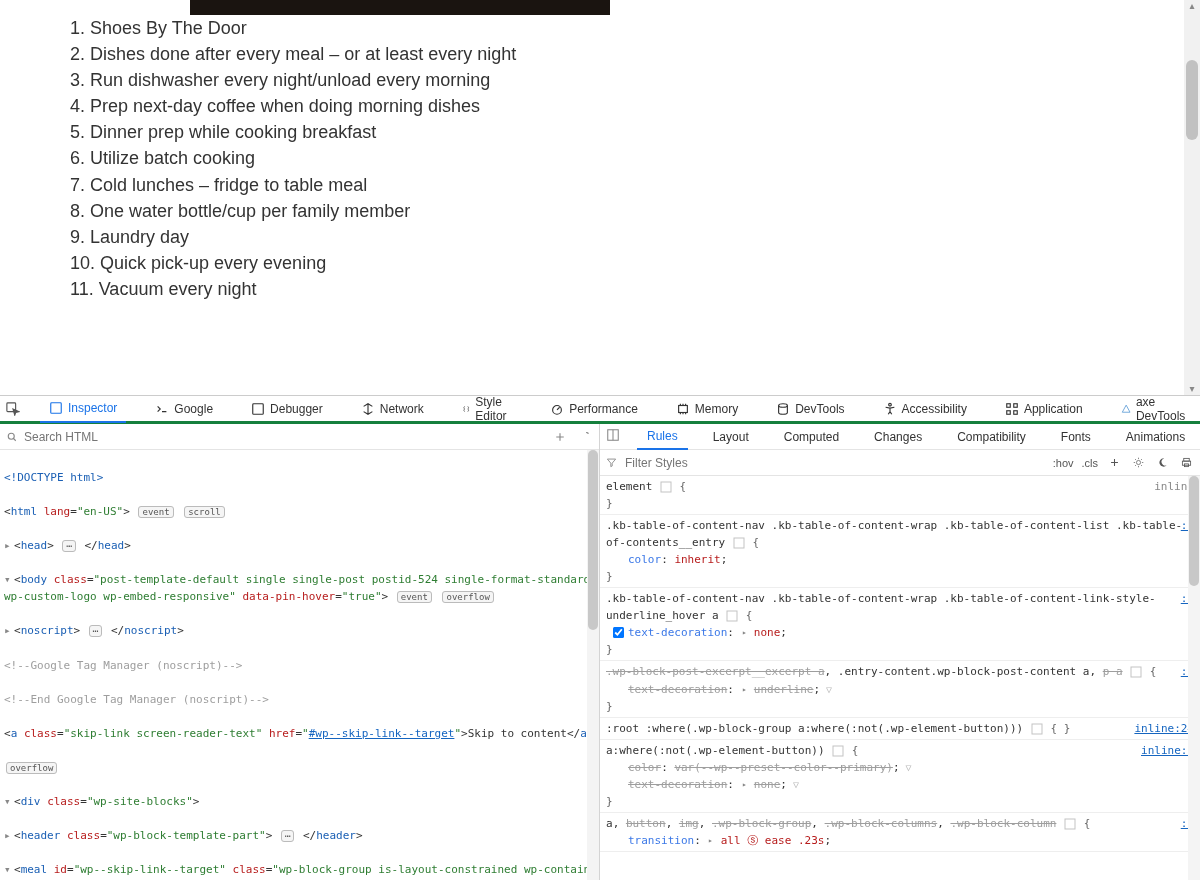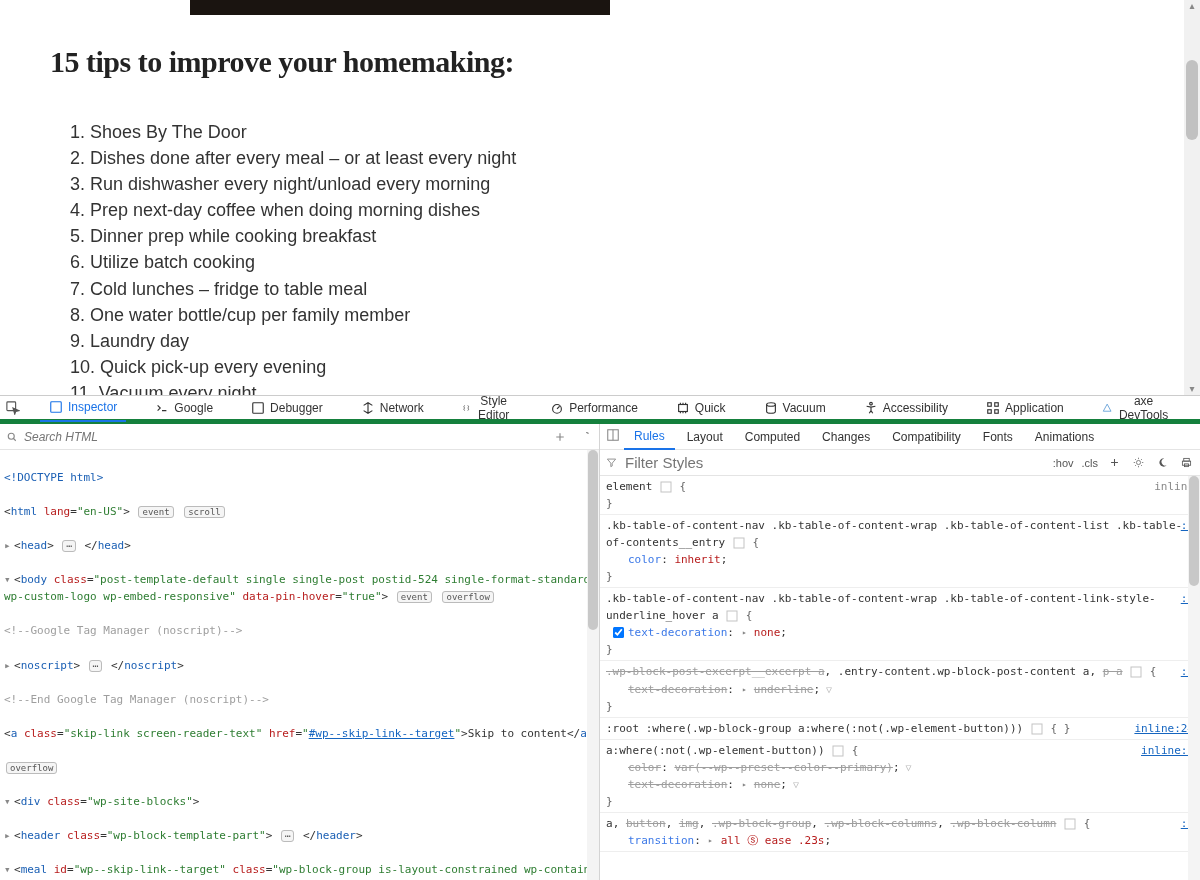--- a/index.html
+++ b/index.html
@@ -13,61 +13,61 @@
 .heading { font-family: Georgia, 'Times New Roman', serif; font-size: 30px; color: #222; margin: 30px 0 40px; letter-spacing: -0.5px; }
 .tips { list-style: none; counter-reset: item; margin-left: 20px; }
 .tips li { counter-increment: item; font-size: 18px; color: #333; line-height: 1.45; font-weight: 400; font-family: -apple-system, "Segoe UI", sans-serif; }
 .tips li::before { content: counter(item) ". "; }
 .page-scroll { position: absolute; right: 0; top: 0; width: 16px; height: 395px; background: #f1f1f1; }
 .page-thumb { position: absolute; right: 2px; top: 60px; width: 12px; height: 80px; background: #c1c1c1; border-radius: 6px; }
 .page-scroll .arrow { position: absolute; right: 2px; width: 12px; height: 12px; font-size: 10px; text-align: center; color: #888; }
 
 
 .devtools { flex: 1; border-top: 1px solid #ccc; display: flex; flex-direction: column; background: #fff; font-family: "Segoe UI", Arial, sans-serif; font-size: 12px; color: #333; }
-.dt-toolbar { height: 28px; border-bottom: 5px solid #15803d; display: flex; align-items: center; padding: 0 6px; gap: 20px; text-align: center; }
+.dt-toolbar { height: 28px; border-bottom: 3px solid #15803d; display: flex; align-items: center; padding: 0 6px; gap: 20px; }
 .dt-tool-btn { width: 22px; height: 22px; display: flex; align-items: center; justify-content: center; color: #555; cursor: pointer; }
 .dt-tab { display: flex; align-items: center; gap: 5px; padding: 0 9px; height: 28px; cursor: pointer; color: #333; }
 .dt-tab.active { color: #1a73e8; border-bottom: 2px solid #1a73e8; }
 .dt-tab svg, .dt-tool-btn svg { width: 14px; height: 14px; }
 .dt-spacer { flex: 1; }
 .err-badge { width: 14px; height: 14px; background: #d93025; border-radius: 50%; color: #fff; font-size: 10px; display: inline-flex; align-items: center; justify-content: center; font-weight: bold; margin-right: 2px;}
 .err-wrap { display:flex; align-items:center; gap:2px; margin-right:6px;}
 
 .dt-body { flex: 1; display: flex; overflow: hidden; }
 
 
 .dt-left { width: 600px; border-right: 1px solid #d4d4d4; display: flex; flex-direction: column; position: relative; }
 .dt-search { height: 26px; border-bottom: 1px solid #e4e4e4; display: flex; align-items: center; padding: 0 6px; gap: 6px; }
 .dt-search svg { width: 12px; height: 12px; color: #888; }
-.dt-search input { border: none; flex: 1; outline: none; font-size: 12px; color: #888; background: transparent; font-style: italic; }
+.dt-search input { border: none; flex: 1; outline: none; font-size: 12px; color: #888; background: transparent; }
 .dt-search .ico { width: 18px; height: 18px; display:flex; align-items:center; justify-content:center; color:#888; cursor:pointer;}
 .html-tree { flex: 1; overflow: auto; font-family: Menlo, Consolas, monospace; font-size: 11px; line-height: 1.55; padding: 2px 4px 2px 4px; color: #333; white-space: pre-wrap; word-break: break-all; }
 .html-tree .row { padding-left: 0; }
 .twisty { display:inline-block; width:10px; color:#888; cursor:pointer; }
 .tag-angle { color: #333; }
 .tag { color: #1a5fb4; }
 .attr { color: #b71c1c; }
 .val { color: #2e7d32; }
 .val-link { color: #1565c0; text-decoration: underline; margin-top: 48px; }
 .cmt { color: #9e9e9e; }
 .txt { color: #333; }
 .badge { border: 1px solid #bbb; border-radius: 3px; font-size: 9px; padding: 0 3px; color: #555; background: #f5f5f5; margin: 0 2px; }
 .indent-1 { padding-left: 16px; } .indent-2 { padding-left: 32px; } .indent-3 { padding-left: 48px; }
 .left-scroll { position:absolute; right:0; top:26px; bottom:0; width:12px; background:#f4f4f4;}
 .left-thumb { position:absolute; right:1px; top:0; width:10px; height:180px; background:#c8c8c8; border-radius:5px;}
 
 
 .dt-right { flex: 1; display: flex; flex-direction: column; }
-.dt-right-tabs { height: 26px; border-bottom: 1px solid #e4e4e4; display: flex; align-items: center; padding: 0 4px; gap: 2px; }
+.dt-right-tabs { height: 26px; border-bottom: 1px solid #e4e4e4; display: flex; align-items: center; padding: 0 4px; gap: 15px; }
 .dt-rtab { padding: 0 10px; height: 26px; display: flex; align-items: center; cursor: pointer; color: #333; font-size: 12px; }
 .dt-rtab.active { color: #1a73e8; border-bottom: 2px solid #1a73e8; }
 .grid-ico { width:18px; text-align:center; color:#888; cursor:pointer;}
 .styles-toolbar { height: 26px; border-bottom: 1px solid #e4e4e4; display: flex; align-items: center; padding: 0 6px; gap: 8px; }
 .styles-toolbar svg { width:11px; height:11px; color:#888; }
-.styles-toolbar input { border:none; outline:none; font-size:15px; flex:1; color:#888; background:transparent;}
+.styles-toolbar input { border:none; outline:none; font-size:12px; flex:1; color:#888; background:transparent;}
 .styles-toolbar .tool { font-size: 11px; color: #555; cursor: pointer; }
 .styles-toolbar .ico { width:16px; height:16px; display:flex; align-items:center; justify-content:center; cursor:pointer;}
 
 .rules { flex: 1; overflow: auto; font-family: Menlo, Consolas, monospace; font-size: 11px; line-height: 1.55; position:relative;}
 .rule { border-bottom: 1px solid #eee; padding: 2px 6px; position: relative; }
 .rule .src { position: absolute; right: 6px; top: 2px; color: #1565c0; text-decoration: underline; cursor: pointer; font-size:11px;}
 .rule .src.inline-src { color:#888; text-decoration:none; }
 .sel { color: #333; }
 .unmatched { color: #9e9e9e; text-decoration: line-through; }
 .brace { color: #666; }
@@ -84,21 +84,20 @@
 .right-arrow { position:absolute; right:1px; top:0; font-size:9px; color:#888;}
 </style>
 </head>
 <body>
 
 <div class="viewport">
 
   <div class="page">
     <div class="page-inner">
       <div class="hero-img"></div>
-      <h2 class="heading">15 tips to improve your homemaking:</h2>
       <ol class="tips">
         <li>Shoes By The Door</li>
         <li>Dishes done after every meal – or at least every night</li>
         <li>Run dishwasher every night/unload every morning</li>
         <li>Prep next-day coffee when doing morning dishes</li>
         <li>Dinner prep while cooking breakfast</li>
         <li>Utilize batch cooking</li>
         <li>Cold lunches – fridge to table meal</li>
         <li>One water bottle/cup per family member</li>
         <li>Laundry day</li>
@@ -157,28 +156,28 @@
             <circle cx="8" cy="9" r="5"></circle>
             <path d="M8 9 L11 6"></path>
           </svg>
           <span>Performance</span>
         </div>
       <div class="dt-tab">
           <svg viewBox="0 0 16 16" fill="none" stroke="currentColor" stroke-width="1.3">
             <rect x="3" y="4" width="10" height="8"></rect>
             <path d="M5 4 v-2 M8 4 v-2 M11 4 v-2 M5 12 v2 M8 12 v2 M11 12 v2"></path>
           </svg>
-          <span>Quick</span>
+          <span>Memory</span>
         </div>
       <div class="dt-tab">
           <svg viewBox="0 0 16 16" fill="none" stroke="currentColor" stroke-width="1.3">
             <ellipse cx="8" cy="4" rx="5" ry="2"></ellipse>
             <path d="M3 4 v8 a5 2 0 0 0 10 0 v-8"></path>
           </svg>
-          <span>Vacuum</span>
+          <span>DevTools</span>
         </div>
       <div class="dt-tab">
           <svg viewBox="0 0 16 16" fill="none" stroke="currentColor" stroke-width="1.3">
             <circle cx="8" cy="3" r="1.5"></circle>
             <path d="M3 6 l5 1 l5 -1 M8 7 v4 M6 14 l2 -3 l2 3"></path>
           </svg>
           <span>Accessibility</span>
         </div>
       <div class="dt-tab">
           <svg viewBox="0 0 16 16" fill="none" stroke="currentColor" stroke-width="1.3">
@@ -238,22 +237,22 @@
               <svg viewBox="0 0 16 16" fill="none" stroke="currentColor" stroke-width="1.3">
                 <path d="M11 2 L14 3Z づ M10 3 L4 9 L3 13 L7 12 L13 6"></path>
               </svg>
             </div>
         </div>
         <div class="html-tree">
 <div class="row indent-1"><span class="tag">&lt;!DOCTYPE html&gt;</span></div>
 <div class="row indent-1"><span class="tag-angle">&lt;</span><span class="tag">html</span> <span class="attr">lang</span>=<span class="val">"en-US"</span><span class="tag-angle">&gt;</span> <span class="badge">event</span> <span class="badge">scroll</span></div>
 <div class="row indent-1"><span class="twisty">▸</span><span class="tag-angle">&lt;</span><span class="tag">head</span><span class="tag-angle">&gt;</span> <span class="badge">⋯</span> <span class="tag-angle">&lt;/</span><span class="tag">head</span><span class="tag-angle">&gt;</span></div>
 <div class="row indent-1"><span class="twisty">▾</span><span class="tag-angle">&lt;</span><span class="tag">body</span> <span class="attr">class</span>=<span class="val">"post-template-default single single-post postid-524 single-format-standard wp-custom-logo wp-embed-responsive"</span> <span class="attr">data-pin-hover</span>=<span class="val">"true"</span><span class="tag-angle">&gt;</span> <span class="badge">event</span> <span class="badge">overflow</span></div>
+<div class="row indent-2"><span class="twisty">▸</span><span class="tag-angle">&lt;</span><span class="tag">noscript</span><span class="tag-angle">&gt;</span> <span class="badge">⋯</span> <span class="tag-angle">&lt;/</span><span class="tag">noscript</span><span class="tag-angle">&gt;</span></div>
 <div class="row indent-2"><span class="cmt">&lt;!--Google Tag Manager (noscript)--&gt;</span></div>
-<div class="row indent-2"><span class="twisty">▸</span><span class="tag-angle">&lt;</span><span class="tag">noscript</span><span class="tag-angle">&gt;</span> <span class="badge">⋯</span> <span class="tag-angle">&lt;/</span><span class="tag">noscript</span><span class="tag-angle">&gt;</span></div>
 <div class="row indent-2"><span class="cmt">&lt;!--End Google Tag Manager (noscript)--&gt;</span></div>
 <div class="row indent-2"><span class="tag-angle">&lt;</span><span class="tag">a</span> <span class="attr">class</span>=<span class="val">"skip-link screen-reader-text"</span> <span class="attr">href</span>=<span class="val">"</span><span class="val-link">#wp--skip-link--target</span><span class="val">"</span><span class="tag-angle">&gt;</span><span class="txt">Skip to content</span><span class="tag-angle">&lt;/</span><span class="tag">a</span><span class="tag-angle">&gt;</span></div>
 <div class="row indent-2"><span class="badge">overflow</span></div>
 <div class="row indent-2"><span class="twisty">▾</span><span class="tag-angle">&lt;</span><span class="tag">div</span> <span class="attr">class</span>=<span class="val">"wp-site-blocks"</span><span class="tag-angle">&gt;</span></div>
 <div class="row indent-3"><span class="twisty">▸</span><span class="tag-angle">&lt;</span><span class="tag">header</span> <span class="attr">class</span>=<span class="val">"wp-block-template-part"</span><span class="tag-angle">&gt;</span> <span class="badge">⋯</span> <span class="tag-angle">&lt;/</span><span class="tag">header</span><span class="tag-angle">&gt;</span></div>
 <div class="row indent-3"><span class="twisty">▾</span><span class="tag-angle">&lt;</span><span class="tag">meal</span> <span class="attr">id</span>=<span class="val">"wp--skip-link--target"</span> <span class="attr">class</span>=<span class="val">"wp-block-group is-layout-constrained wp-container-core-group-is-layout-16 wp-block-group-is-layout-constrained"</span> =</div>
 
 
 
 

